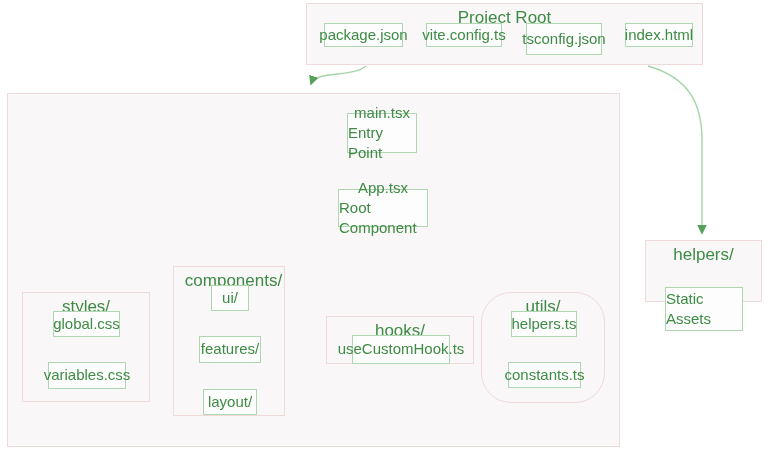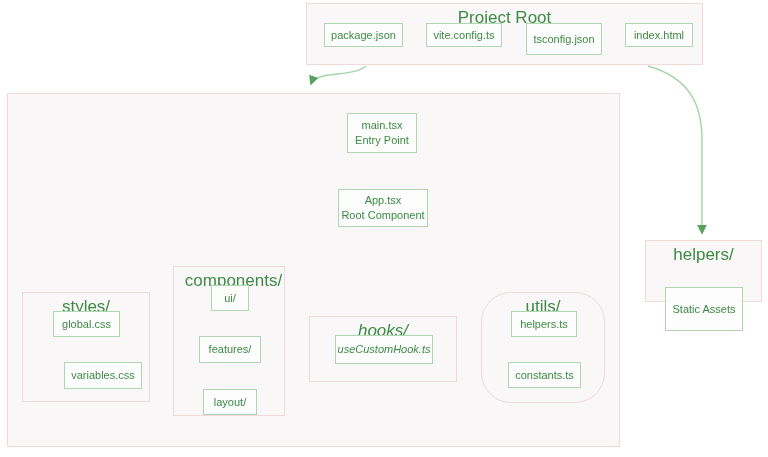--- a/index.html
+++ b/index.html
@@ -34,21 +34,21 @@
     text-align: center;
     padding-top: 4px;
     font-size: 17px;
     color: var(--text-green);
   }
   .node {
     position: absolute;
     background: var(--node-fill);
     border: 1px solid var(--node-border);
     color: var(--text-green);
-    font-size: 11px;
+    font-size: 15px;
     display: flex;
     flex-direction: column;
     align-items: center;
     justify-content: center;
     text-align: left;
     line-height: 1.35;
   }
   svg.edges {
     position: absolute;
     left: 0; top: 0;
@@ -100,31 +100,31 @@
     </div>
 
     <div class="node" style="left:330px; top:95px; width:90px; height:38px;">
       <div>App.tsx</div>
       <div>Root Component</div>
     </div>
 
     <div class="subgraph" style="left:14px; top:198px; width:128px; height:110px;">
       <div class="subgraph-label">styles/</div>
       <div class="node" style="left:30px; top:18px; width:67px; height:26px;">global.css</div>
-      <div class="node" style="left:25px; top:69px; width:78px; height:27px;margin-left:16px;">variables.css</div>
+      <div class="node" style="left:25px; top:69px; width:78px; height:27px;">variables.css</div>
     </div>
 
     <div class="subgraph" style="left:165px; top:172px; width:112px; height:150px;padding-left:9px;">
       <div class="subgraph-label">components/</div>
       <div class="node" style="left:37px; top:18px; width:38px; height:26px;">ui/</div>
       <div class="node" style="left:25px; top:69px; width:62px; height:27px;">features/</div>
       <div class="node" style="left:29px; top:122px; width:54px; height:26px;">layout/</div>
     </div>
 
-    <div class="subgraph" style="left:301px; top:222px; width:148px; height:66px;font-style:italic;">
+    <div class="subgraph" style="left:318px; top:222px; width:148px; height:48px;">
       <div class="subgraph-label">hooks/</div>
       <div class="node" style="left:25px; top:18px; width:98px; height:29px;">useCustomHook.ts</div>
     </div>
 
     <div class="subgraph" style="left:473px; top:198px; width:124px; height:111px;border-radius:30px;">
       <div class="subgraph-label">utils/</div>
       <div class="node" style="left:29px; top:18px; width:66px; height:26px;">helpers.ts</div>
       <div class="node" style="left:26px; top:69px; width:73px; height:26px;">constants.ts</div>
     </div>
   </div>

